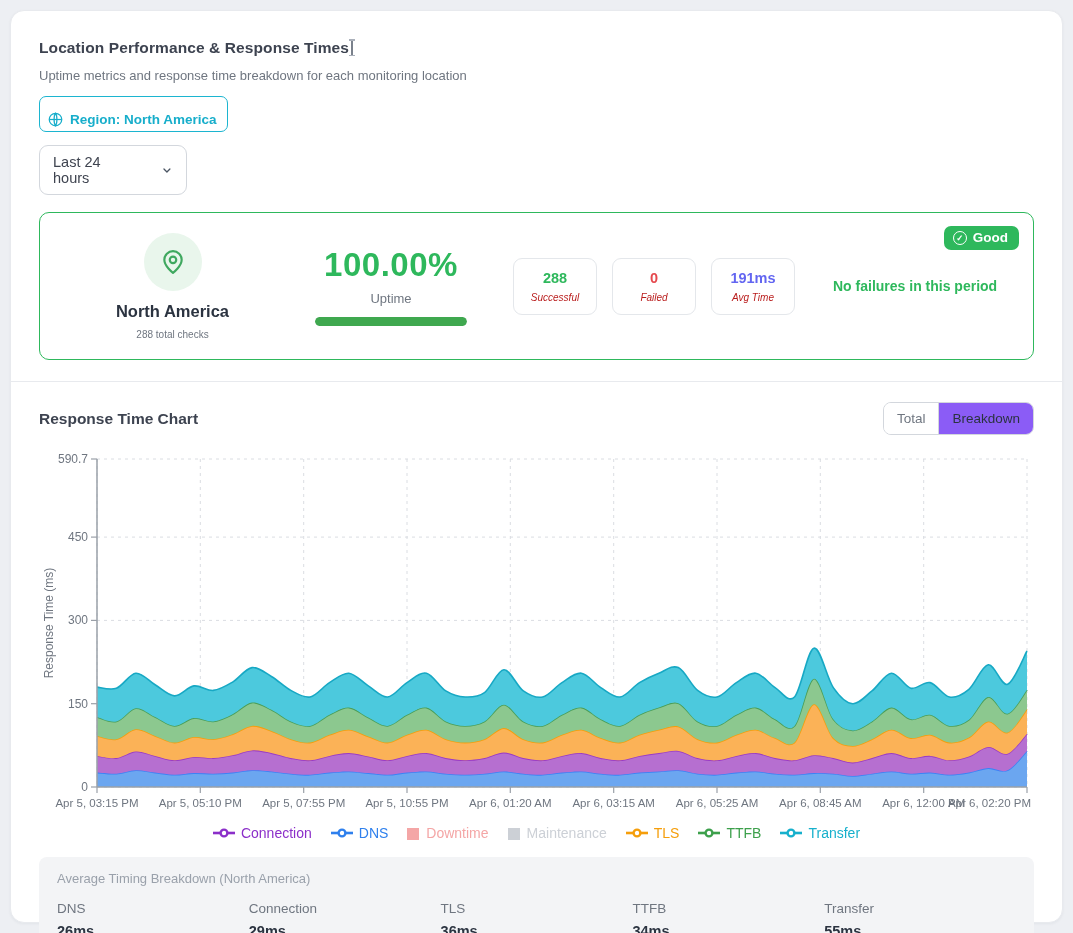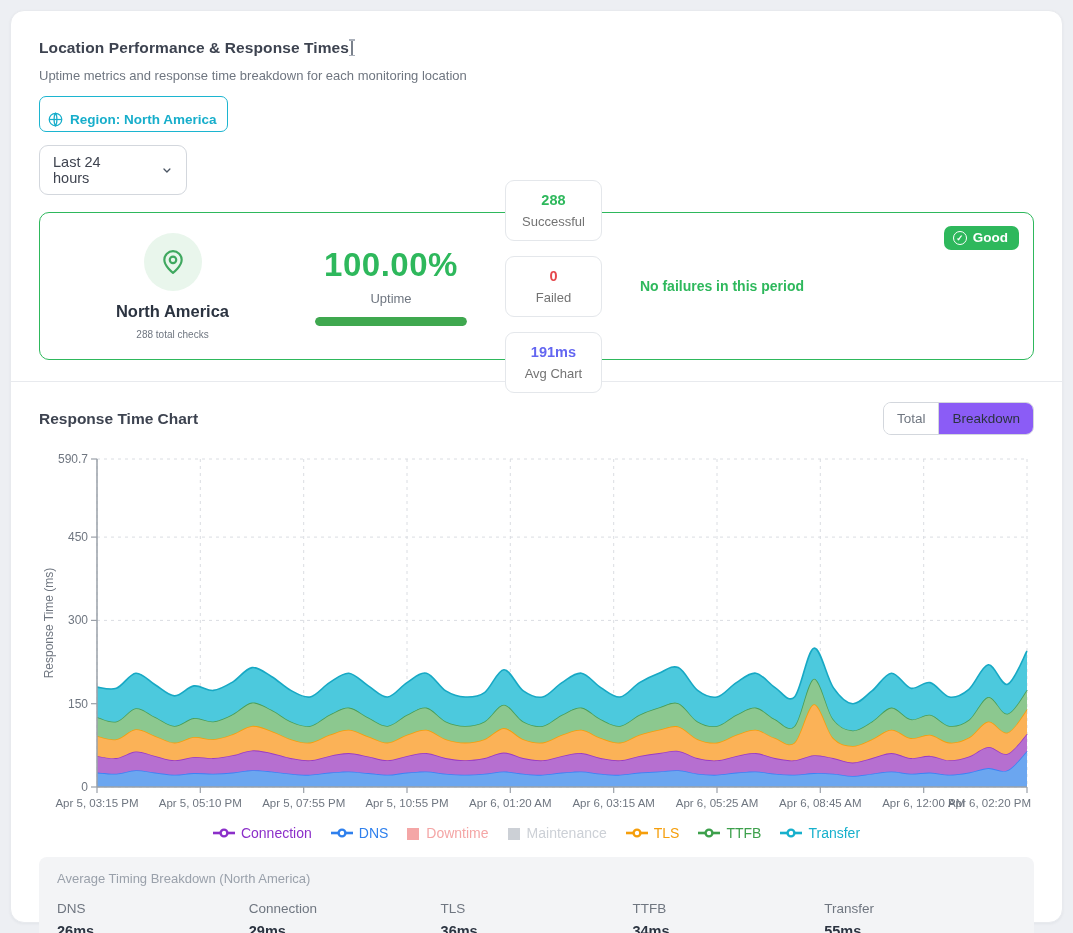--- a/index.html
+++ b/index.html
@@ -40,24 +40,24 @@
   }
   .loc-block { width:225px; text-align:center; }
   .pin-circle { width:58px; height:58px; border-radius:50%; background:#e9f6ec; margin:0 auto; display:flex; align-items:center; justify-content:center; }
   .loc-name { margin-top:11px; font-size:16.5px; font-weight:bold; color:#2b3340; }
   .loc-checks { margin-top:8px; font-size:10px; color:#6f7680; }
   .uptime-block { text-align:center; min-width:160px; }
   .uptime-value { font-size:33px; font-weight:bold; color:#2eb85c; letter-spacing:.5px; }
   .uptime-label { font-size:13px; color:#6f7680; margin:7px 0 11px; }
   .uptime-bar { width:152px; height:9px; border-radius:5px; background:#e7eaee; margin:0 auto; overflow:hidden; }
   .uptime-fill { height:100%; background:#3fa84f; border-radius:5px; }
-  .stats { display:flex; gap:15px; margin-left:8px;flex-direction:column; }
+  .stats { display:flex; gap:15px; margin-left:16px; }
   .stat-box { border:1px solid #e4e7eb; border-radius:9px; padding:11px 16px; text-align:center; min-width:84px; background:#fff; }
   .stat-value { font-size:14.5px; font-weight:bold; }
-  .stat-label { margin-top:6px; font-size:13px; color:#737373; }
+  .stat-label { margin-top:6px; font-size:10px; color:#b91c1c;font-style:italic; }
   .summary-note { font-size:14px; font-weight:bold; color:#2eb85c; margin-left:12px; }
   .good-badge {
     position:absolute; top:13px; right:14px; display:inline-flex; align-items:center; gap:6px;
     background:#2eb85c; color:#fff; font-size:13.5px; font-weight:bold;
     border-radius:7px; padding:4px 11px 5px 9px; cursor:default;
   }
   .good-check { width:14px; height:14px; border:1.5px solid #fff; border-radius:50%; display:inline-flex; align-items:center; justify-content:center; font-size:8.5px; font-weight:bold; }
   .divider { margin:21px -28px 0; border:none; border-top:1px solid #e8eaee; }
   
   .chart-header { margin-top:20px; display:flex; align-items:center; justify-content:space-between; }
@@ -134,21 +134,21 @@
       <div class="stat-box">
         <div class="stat-value" id="stat-v-0" style="color: rgb(46, 184, 92);">288</div>
         <div class="stat-label">Successful</div>
       </div>
       <div class="stat-box">
         <div class="stat-value" id="stat-v-1" style="color: rgb(229, 72, 77);">0</div>
         <div class="stat-label">Failed</div>
       </div>
       <div class="stat-box">
         <div class="stat-value" id="stat-v-2" style="color: rgb(99, 102, 241);">191ms</div>
-        <div class="stat-label">Avg Chart</div>
+        <div class="stat-label">Avg Time</div>
       </div>
     </div>
 
     <div class="summary-note">No failures in this period</div>
 
     <span class="good-badge">
       <span class="good-check">✓</span>
       <span>Good</span>
     </span>
   </div>

